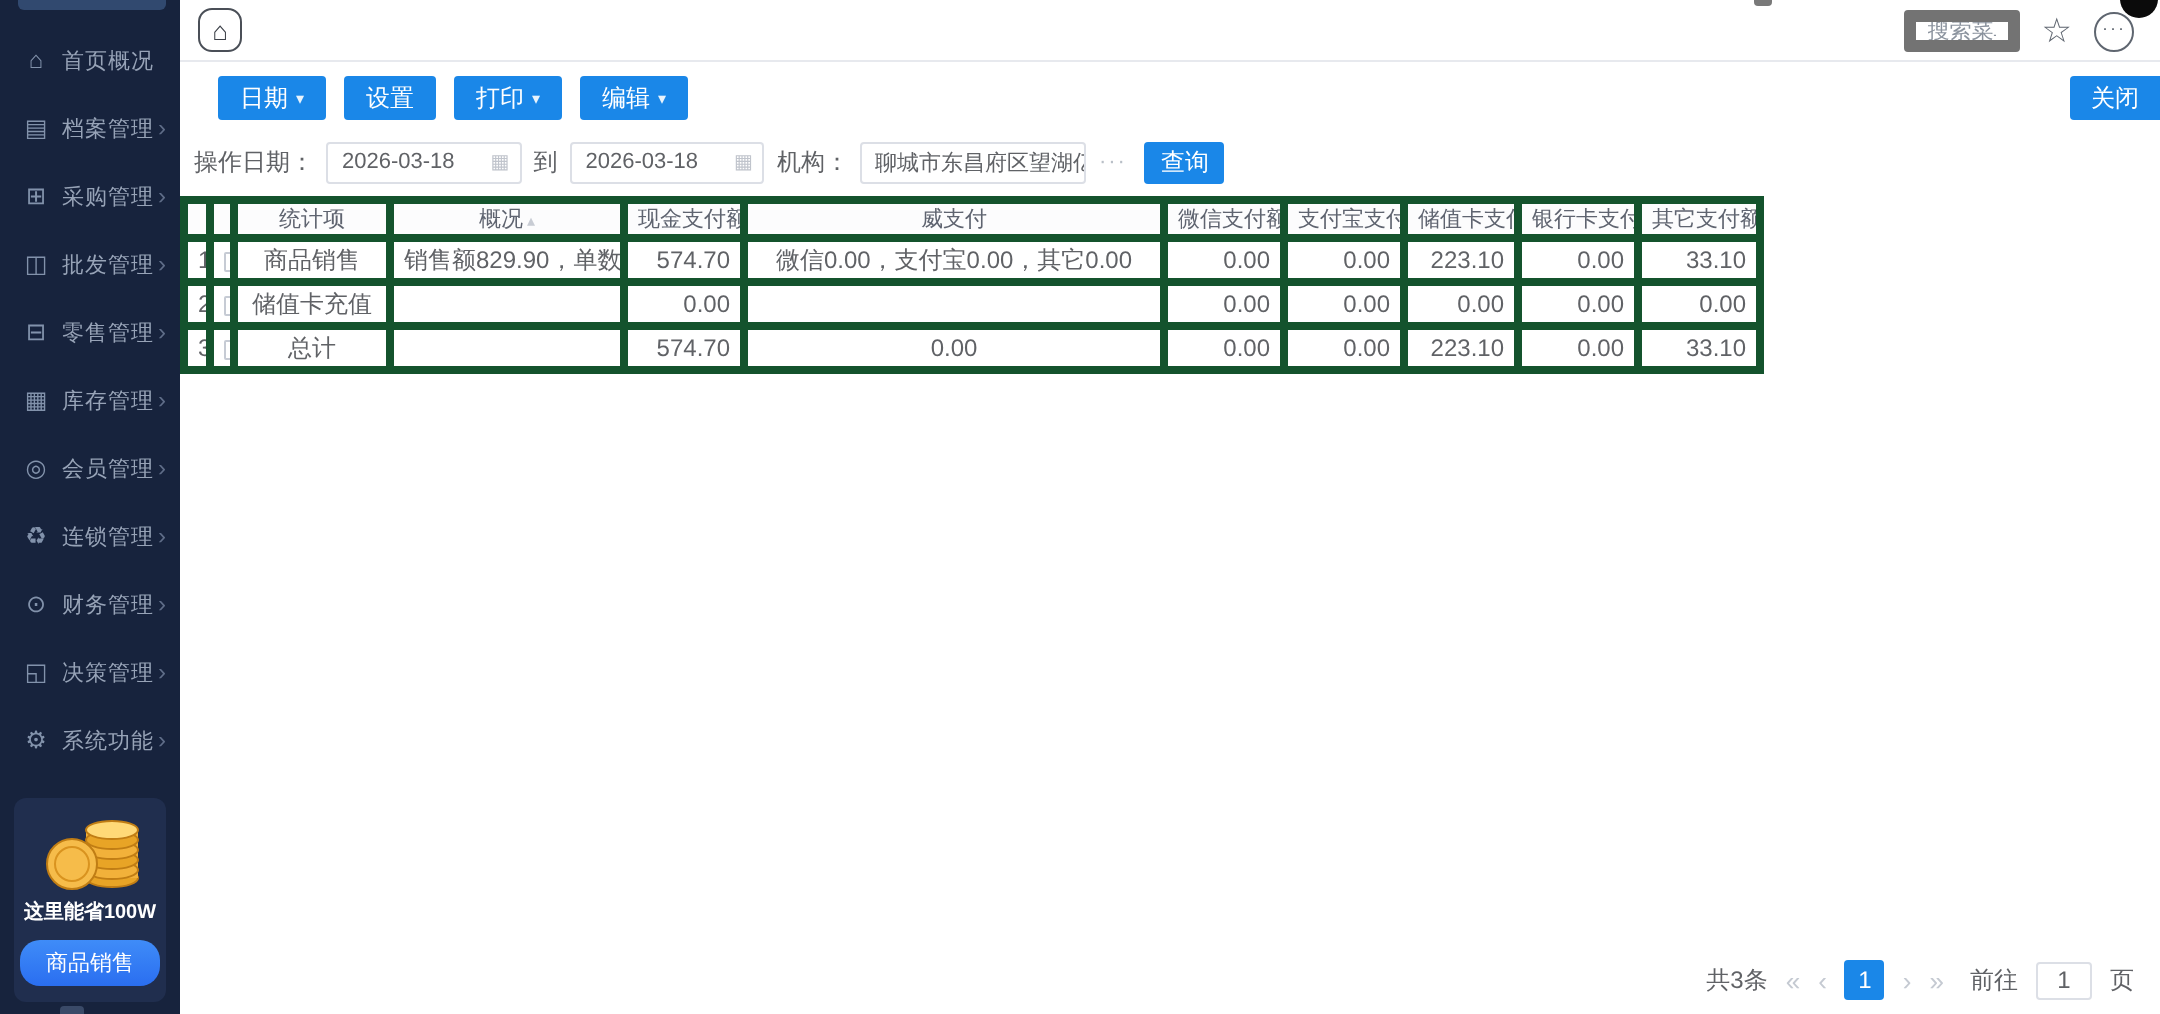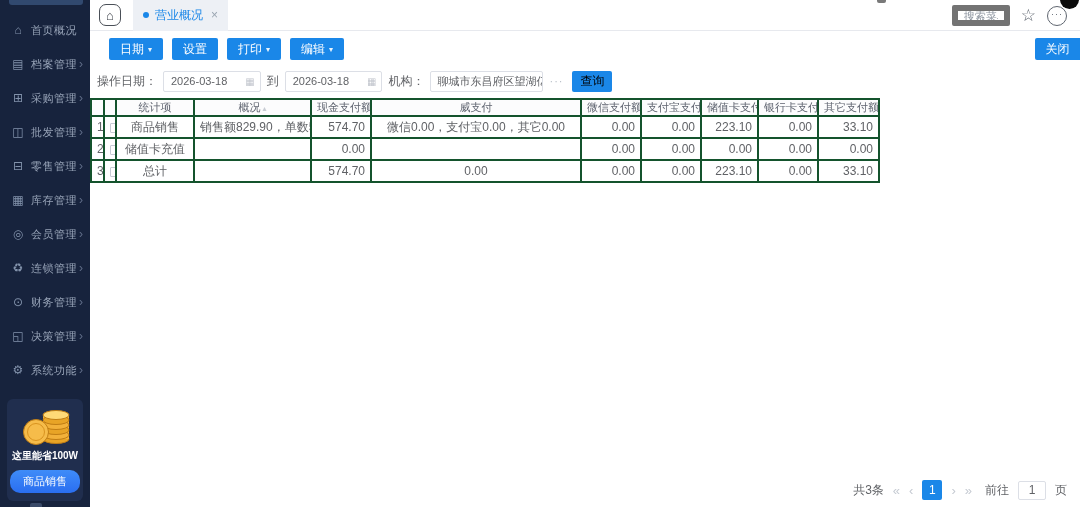--- a/index.html
+++ b/index.html
@@ -41,25 +41,25 @@
   .tbtn { background:#1a87e8; color:#fff; border:none; font-size:12px; height:22px; padding:0 11px; border-radius:2px; display:flex; align-items:center; gap:4px; cursor:pointer; font-family:inherit; }
   .tcaret { font-size:8px; opacity:.9; }
   .close-btn { position:absolute; right:0; top:0; background:#1a87e8; color:#fff; border:none; font-size:12px; height:22px; width:45px; border-radius:2px 0 0 2px; cursor:pointer; font-family:inherit; }
 
   .filters { margin-top:10px; height:22px; display:flex; align-items:center; padding-left:7px; font-size:12px; color:#606266; gap:6px; }
   .flabel { white-space:nowrap; }
   .finput { height:21px; border:1px solid #dcdfe6; border-radius:2px; display:flex; align-items:center; padding:0 5px 0 7px; font-size:11px; color:#606266; gap:18px; background:#fff; cursor:pointer; }
   .cal-icon { color:#c0c4cc; font-size:10px; }
   .org-select { width:113px; height:21px; border:1px solid #dcdfe6; border-radius:2px; display:flex; align-items:center; padding:0 4px 0 6px; font-size:11px; color:#606266; background:#fff; white-space:nowrap; overflow:hidden; cursor:pointer; }
   .dots-icon { color:#b9bfc7; font-size:11px; letter-spacing:1px; }
-  .query-btn { background:#1a87e8; color:#000000; border:none; height:21px; padding:0 8px; font-size:12px; border-radius:2px; cursor:pointer; margin-left:3px; font-family:inherit; }
+  .query-btn { background:#1a87e8; color:#ffffff; border:none; height:21px; padding:0 8px; font-size:12px; border-radius:2px; cursor:pointer; margin-left:3px; font-family:inherit; }
 
   .table-wrap { margin-top:6px; }
   table { border-collapse:collapse; table-layout:fixed; width:789px; font-size:12px; color:#606266; }
-  th,td { border:2px solid #14532d; padding:0 5px; overflow:hidden; white-space:nowrap; }
+  th,td { border:4px solid #14532d; padding:0 5px; overflow:hidden; white-space:nowrap; }
   th { font-weight:normal; height:17px; font-size:11px; color:#5f6470; background:#fcfcfd; text-align:center; }
   td { height:22px; }
   td.c,th { text-align:center; }
   td.r { text-align:right; }
   .sort-icon { color:#c8ccd4; font-size:8px; margin-left:2px; }
   .cb { display:inline-block; width:10px; height:10px; border:1px solid #c6cbd4; border-radius:1px; background:#fff; vertical-align:middle; cursor:pointer; }
   td.idx { color:#606266; }
 
   .pagination { position:absolute; bottom:7px; right:13px; display:flex; align-items:center; gap:9px; font-size:12px; color:#606266; }
   .pg-arrow { color:#c5cad2; font-size:13px; cursor:pointer; }
@@ -148,25 +148,20 @@
     </div>
     <div class="bottom-artifact"></div>
   </aside>
 
   <main class="main">
     <div class="corner-avatar"></div>
     <div class="top-artifact"></div>
 
     <div class="tabbar">
       <div class="home-btn">⌂</div>
-      <div class="tab">
-        <span class="tab-dot"></span>
-        <span>营业概况</span>
-        <span class="tab-close">×</span>
-      </div>
       <div class="tabbar-right">
         <input class="search-input" placeholder="搜索菜单" style="">
         <span class="star-icon">☆</span>
         <span class="more-icon">···</span>
       </div>
     </div>
 
     <div class="toolbar">
       <div id="toolbar-btns" style="display:flex;gap:9px;">
           <button class="tbtn">

